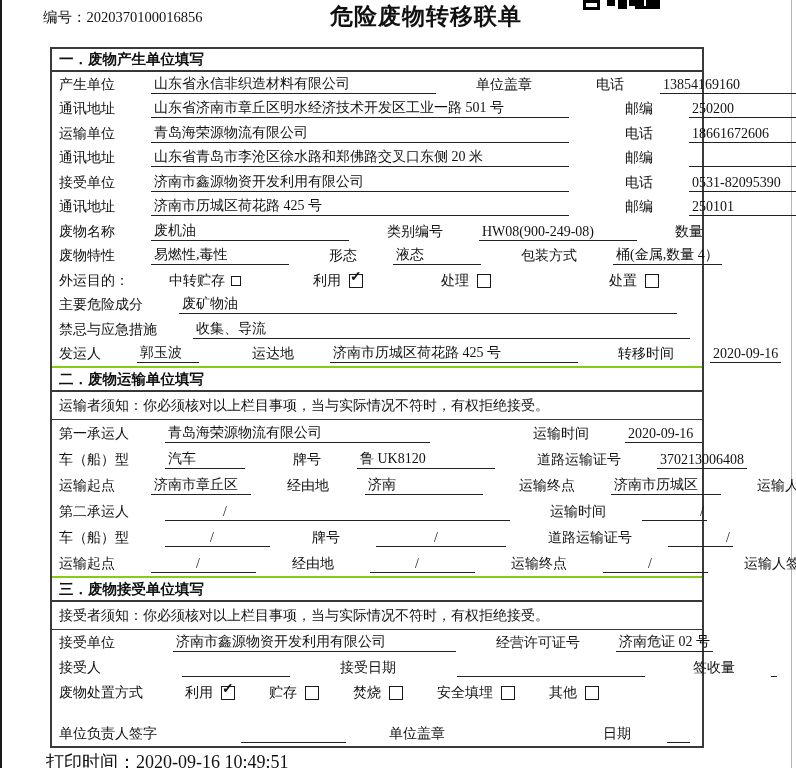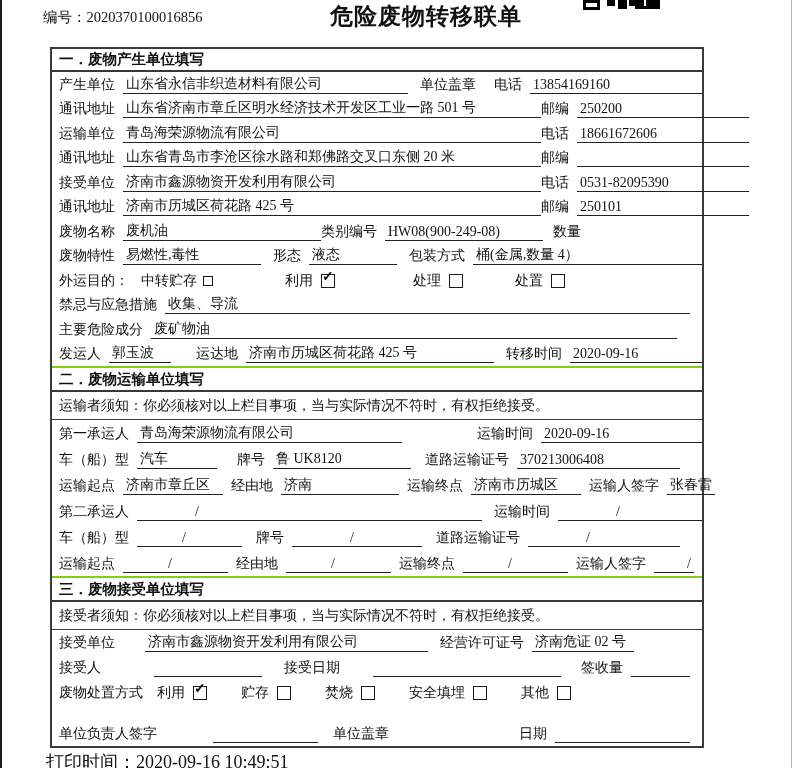--- a/index.html
+++ b/index.html
@@ -34,42 +34,42 @@
     display:flex;align-items:center;padding-left:7px;
     height:21px;flex:none;border-bottom:2px solid #383838;box-sizing:content-box;
   }
   .sh.mid{border-top:2px solid #84cc16;}
   .notice{
     height:27px;flex:none;display:flex;align-items:center;padding-left:7px;
     border-bottom:1.5px solid #383838;white-space:nowrap;
   }
   .r{
     display:flex;align-items:flex-end;
-    padding:0 0 3px 7px;box-sizing:border-box;flex:none;
+    padding:0 0 3px 7px;box-sizing:border-box;flex:none;gap:28px;
   }
   .s1r{height:24.5px;}
   .s2r{height:26px;}
   .s3r{height:25px;}
   .r.last{flex:1;}
   .l{white-space:nowrap;margin-right:8px;flex:none;}
   .v{
     border-bottom:1.5px solid #222;white-space:nowrap;
     padding:0 3px;flex:none;overflow:visible;min-height:17px;box-sizing:border-box;
   }
   .g{flex:1;}
 
   
   .cbi{display:inline-flex;align-items:center;white-space:nowrap;}
   .cb{display:inline-block;width:12px;height:12px;border:1.5px solid #1a1a1a;margin-left:8px;position:relative;flex:none;}
   .cb.small{width:8px;height:8px;margin-left:6px;}
   .ck{position:absolute;left:0px;top:-5px;font-size:14px;line-height:14px;font-weight:bold;}
   .cbg-purpose .cbi:nth-child(1){margin-left:4px;}
   .cbg-purpose .cbi:nth-child(2){margin-left:72px;}
   .cbg-purpose .cbi:nth-child(3){margin-left:78px;}
-  .cbg-purpose .cbi:nth-child(4){margin-left:52px;}
+  .cbg-purpose .cbi:nth-child(4){margin-left:118px;}
   .cbg-disposal .cbi{margin-left:34px;}
   .cbg-disposal .cbi:nth-child(1){margin-left:6px;}
 
   .print-line{position:absolute;left:46px;top:750px;font-size:18px;white-space:nowrap;}
 </style>
 </head>
 <body>
 
 <div class="edge-left"></div>
 <div class="edge-right"></div>
@@ -136,21 +136,21 @@
     <span class="l">通讯地址</span>
     <span class="v" style="width:418px">济南市历城区荷花路 425 号</span>
     <span class="g"></span>
     <span class="l">邮编</span>
     <span class="v" style="width:172px">250101</span>
   </div>
 
   <div class="r s1r">
     <span class="l">废物名称</span>
     <span class="v" style="width:198px">废机油</span>
-    <span class="l" style="">类别编号</span>
+    <span class="l" style="margin-left:10px">类别编号</span>
     <span class="v" style="width:158px">HW08(900-249-08)</span>
     <span class="l" style="margin-left:10px">数量</span>
   </div>
 
   <div class="r s1r">
     <span class="l">废物特性</span>
     <span class="v" style="width:138px">易燃性,毒性</span>
     <span class="l" style="margin-left:12px">形态</span>
     <span class="v" style="width:88px">液态</span>
     <span class="l" style="margin-left:12px">包装方式</span>
@@ -175,27 +175,27 @@
           <span class="cb"></span>
         </span>
         <span class="cbi">
           <span>处置</span>
           <span class="cb"></span>
         </span>
       </span>
   </div>
 
   <div class="r s1r">
+    <span class="l">主要危险成分</span>
+    <span class="v g" style="margin-right:25px">废矿物油</span>
+  </div>
+
+  <div class="r s1r">
     <span class="l">禁忌与应急措施</span>
     <span class="v g" style="margin-right:12px">收集、导流</span>
-  </div>
-
-  <div class="r s1r">
-    <span class="l">主要危险成分</span>
-    <span class="v g" style="margin-right:25px">废矿物油</span>
   </div>
 
 
   <div class="r s1r">
     <span class="l">发运人</span>
     <span class="v" style="width:62px">郭玉波</span>
     <span class="l" style="margin-left:25px">运达地</span>
     <span class="v" style="width:248px">济南市历城区荷花路 425 号</span>
     <span class="l" style="margin-left:12px">转移时间</span>
     <span class="v g">2020-09-16</span>

